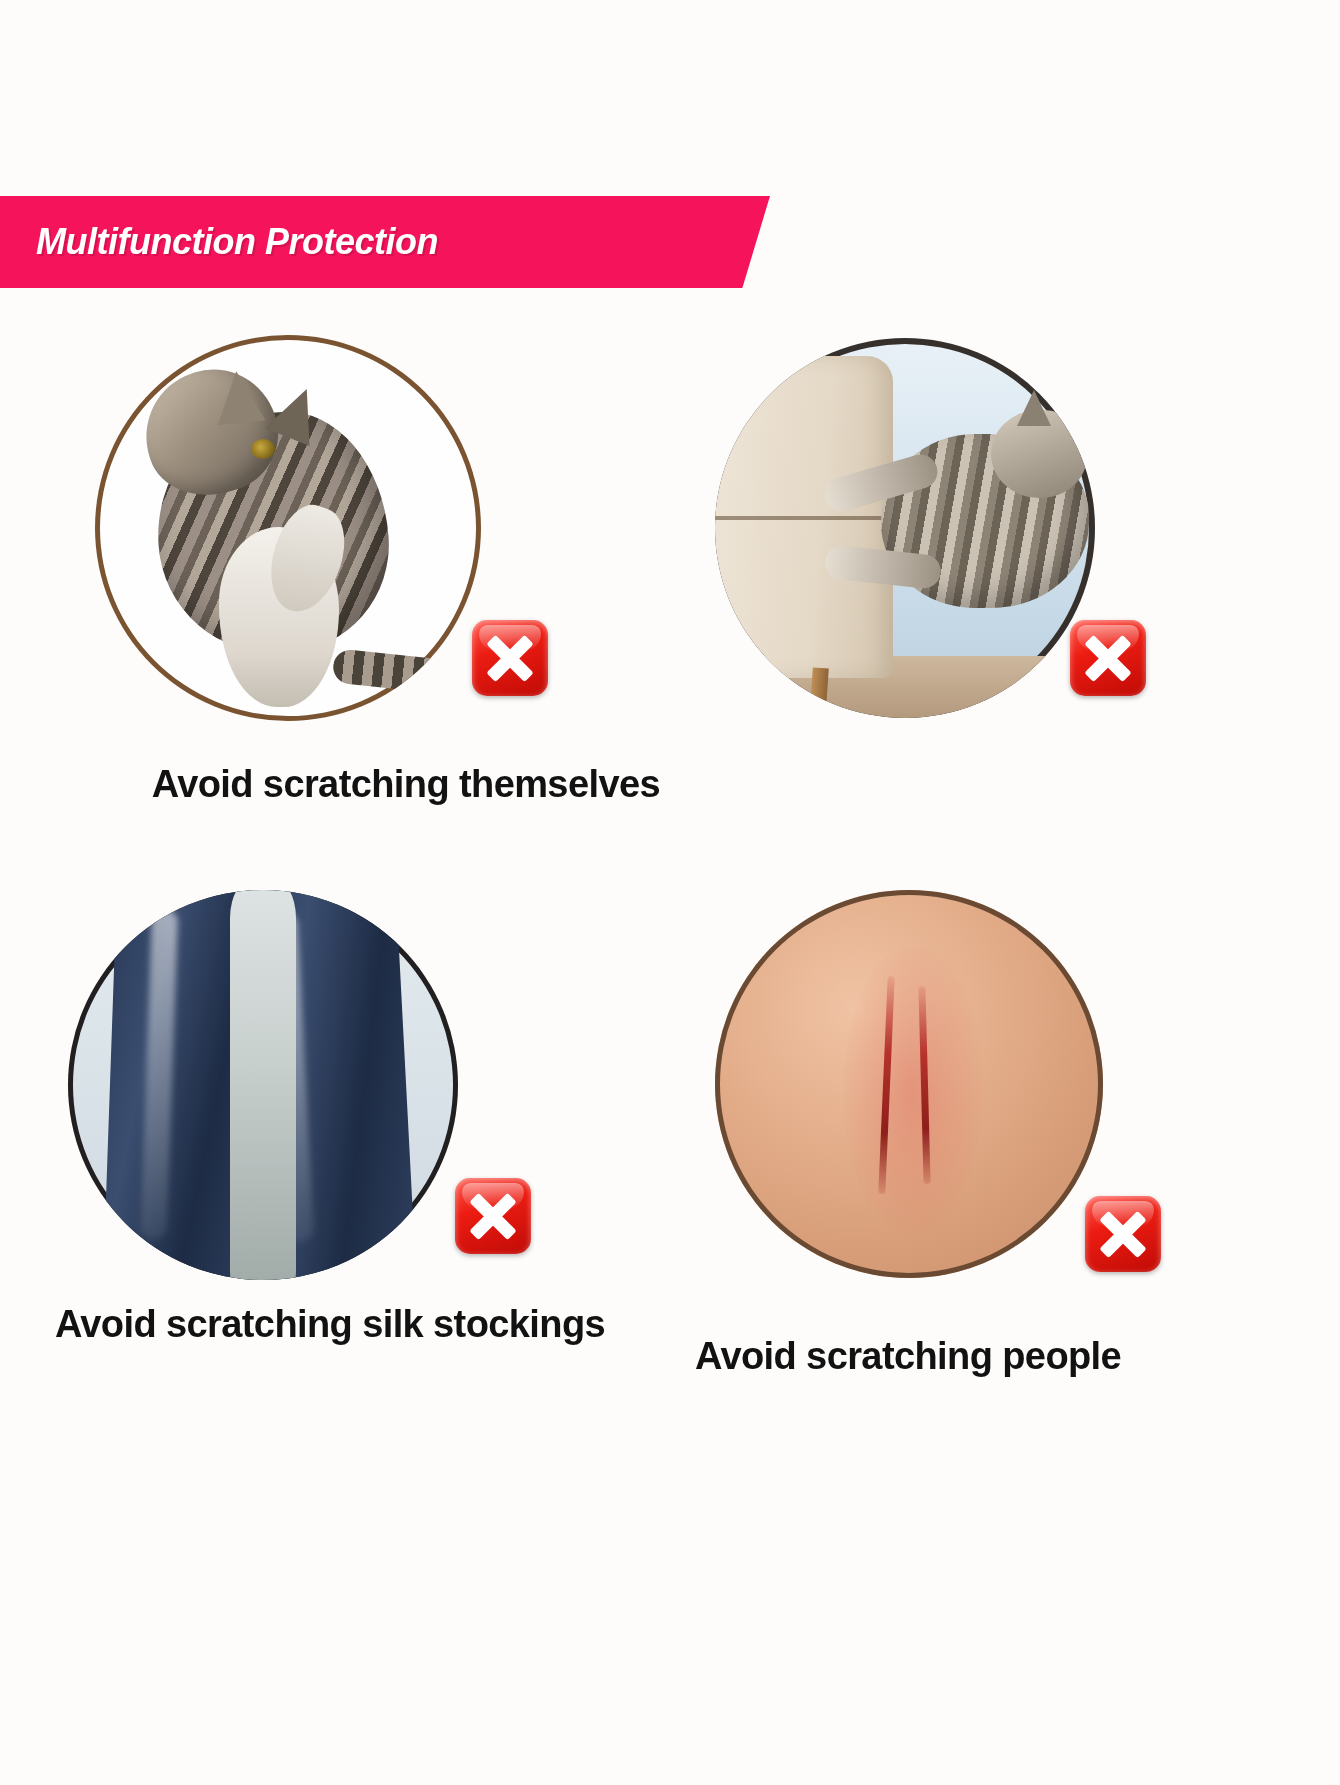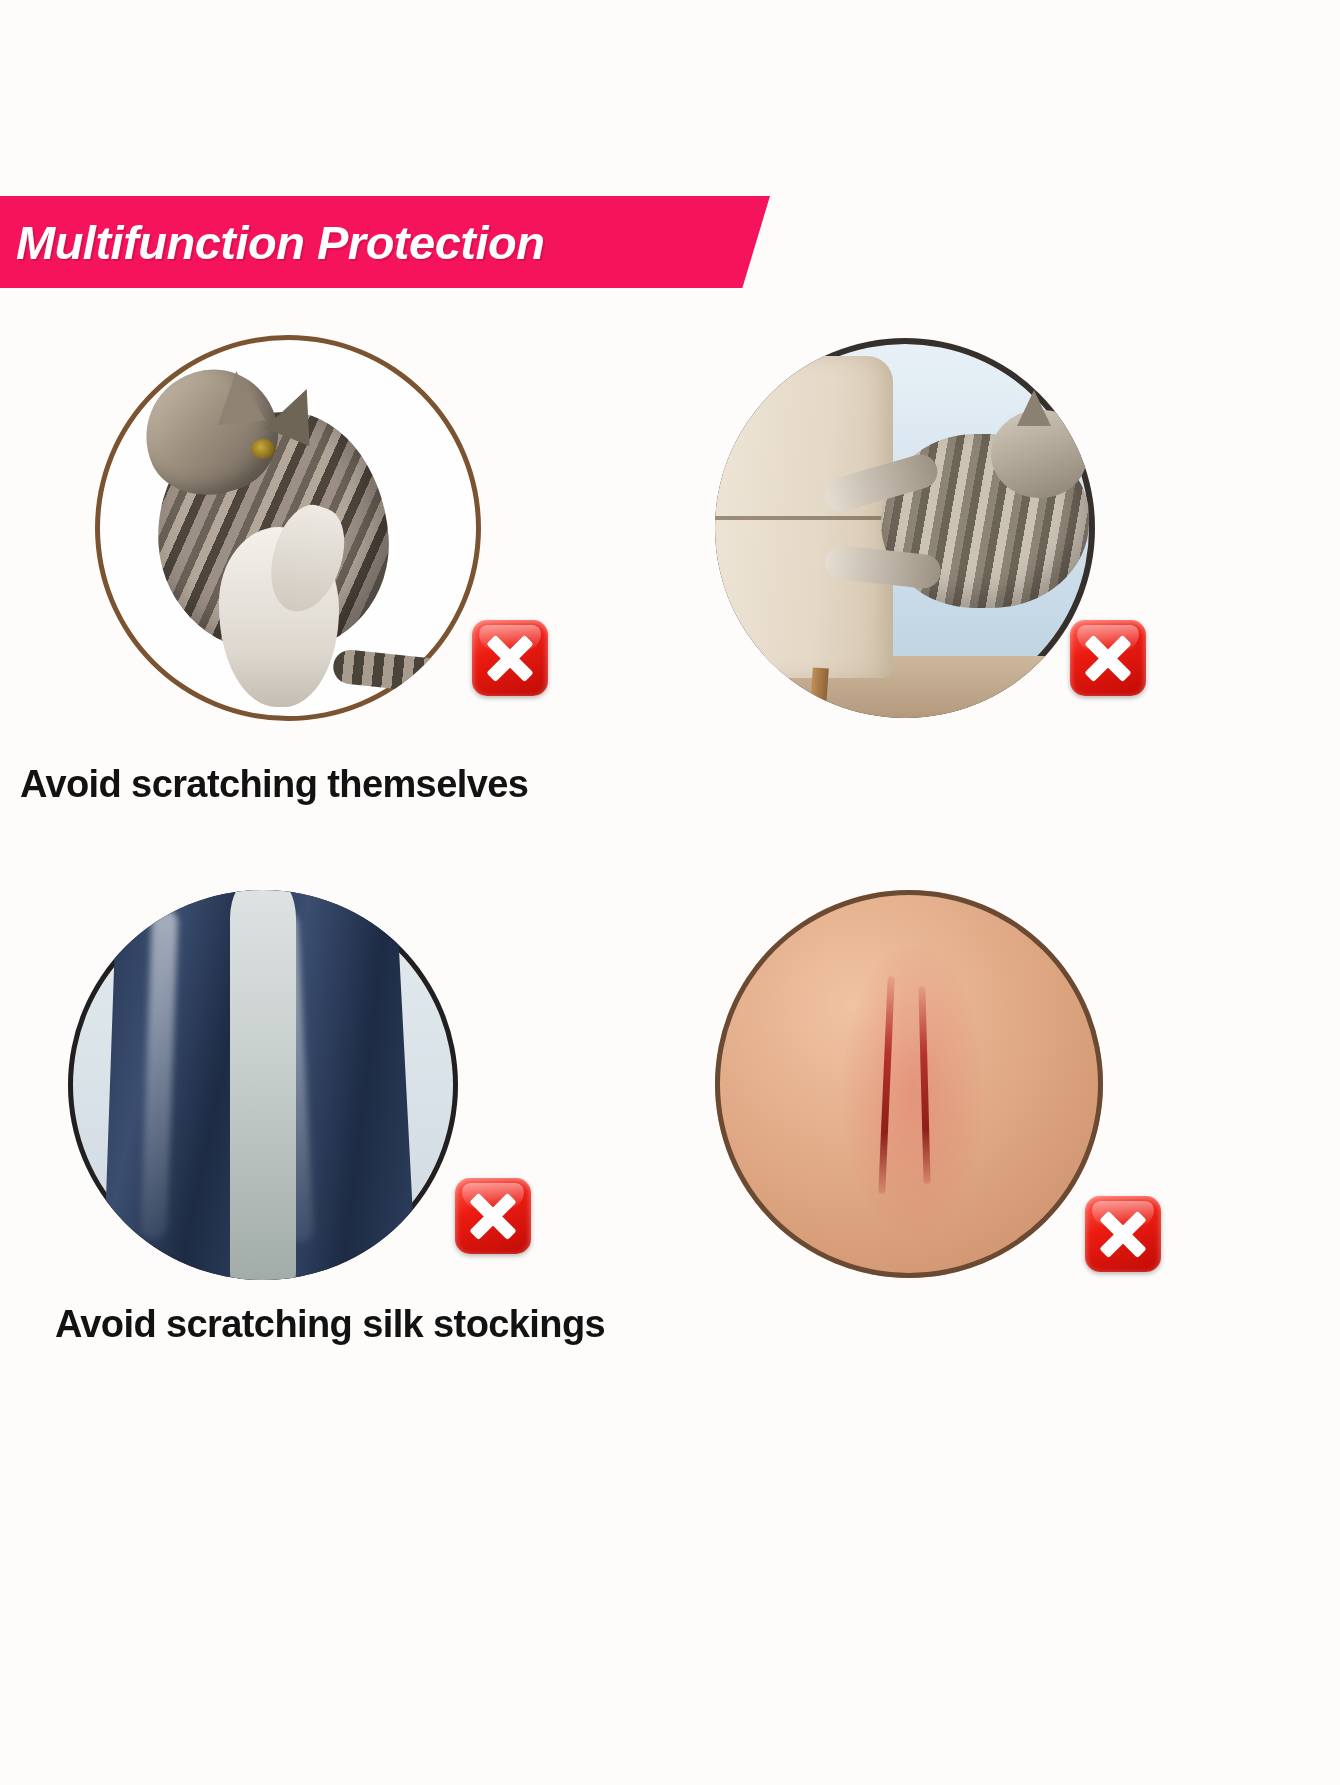--- a/index.html
+++ b/index.html
@@ -27,26 +27,26 @@
     top: 196px;
     width: 790px;
     height: 92px;
     background: #f5145b;
     -webkit-clip-path: polygon(0 0, 100% 0, 96.5% 100%, 0 100%);
     clip-path: polygon(0 0, 100% 0, 96.5% 100%, 0 100%);
     display: flex;
     align-items: center;
   }
   .banner-title {
-    margin-left: 36px;
+    margin-left: 56px;
     color: #ffffff;
     font-family: "Liberation Sans", sans-serif;
     font-weight: bold;
     font-style: italic;
-    font-size: 47px;
+    font-size: 36px;
     letter-spacing: -0.5px;
     white-space: nowrap;
     text-shadow: 2px 2px 0 rgba(160,10,55,0.35);
   }
 
   
   .grid {
     position: absolute;
     left: 0;
     top: 320px;
@@ -336,21 +336,21 @@
   
   .caption {
     font-family: "Liberation Sans", sans-serif;
     font-weight: bold;
     font-size: 38px;
     color: #121212;
     line-height: 1.28;
     letter-spacing: -0.6px;
     white-space: pre-line;
   }
-  .caption.c1 { position: absolute; left: 0px;  top: 440px; width: 640px; text-align: left; }
+  .caption.c1 { position: absolute; left: 0px;  top: 440px; width: 640px; text-align: right; }
   .caption.c2 { position: absolute; left: 0px;  top: 420px; width: 660px; text-align: center; }
   .caption.c3 { position: absolute; left: 0px;  top: 420px; width: 640px; text-align: center; }
   .caption.c4 { position: absolute; left: 20px; top: 452px; width: 640px; text-align: left; }
 </style>
 </head>
 <body>
 
 <div class="page">
 
   <div class="banner">
@@ -424,16 +424,17 @@
         <div class="photo-circle circle-4">
           <div class="scratch-halo"></div>
           <div class="scratch a"></div>
           <div class="scratch b"></div>
         </div>
         <div class="x-badge badge-4">
           <span class="x-arm r1"></span>
           <span class="x-arm r2"></span>
         </div>
       </div>
+      <div class="caption c4">Avoid scratching people</div>
     </div>
 
   </div>
 </div>
 
 </body></html>

